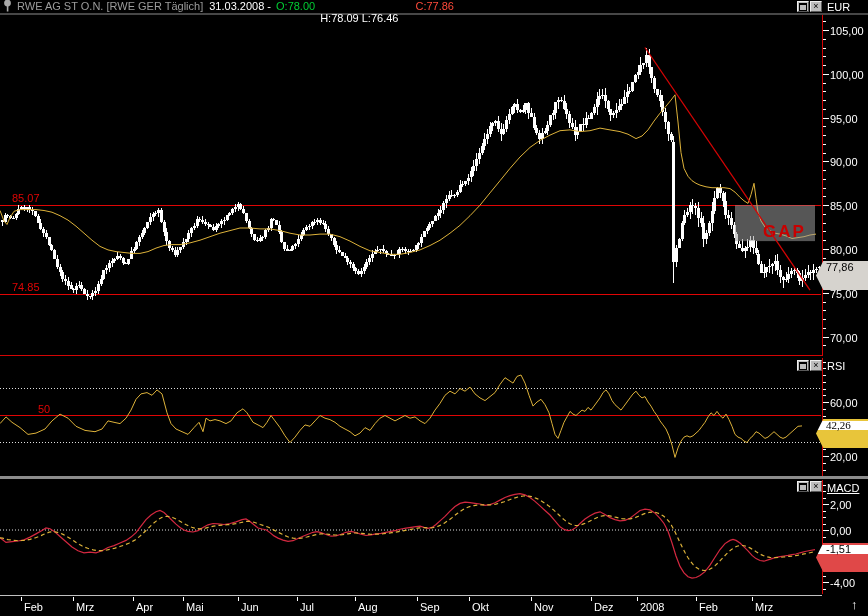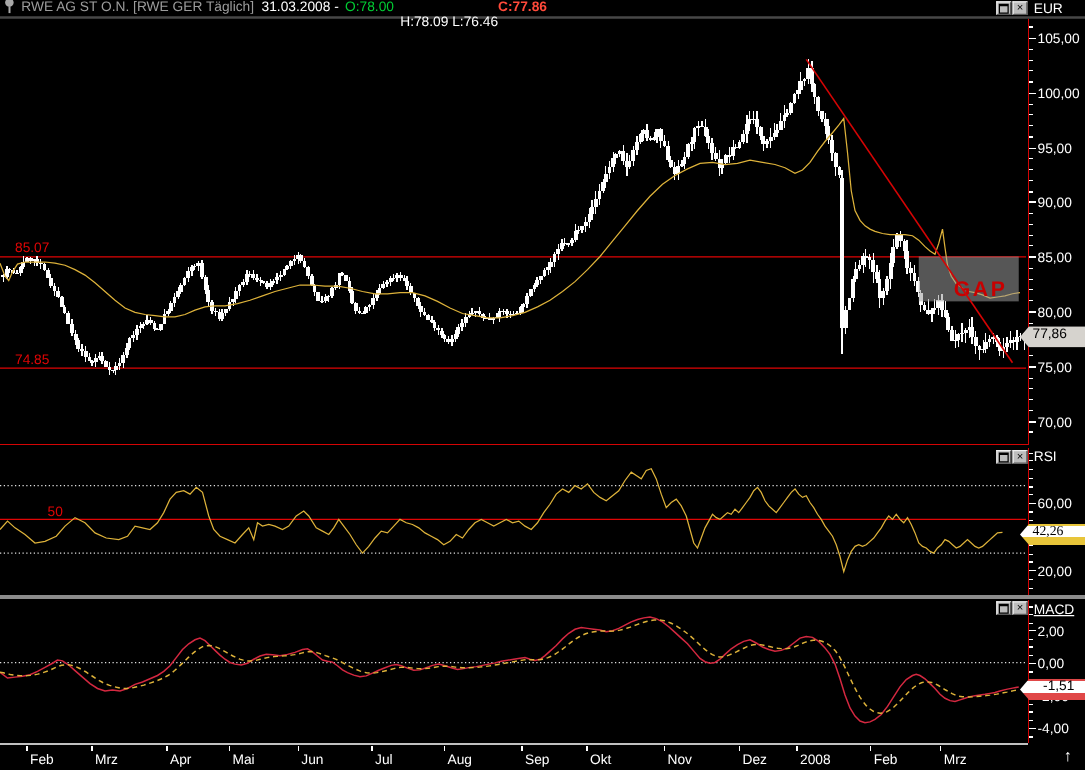--- a/index.html
+++ b/index.html
@@ -7,37 +7,37 @@
        font-family:"Liberation Sans",sans-serif;}
   #chart-svg{position:absolute;left:0;top:0;z-index:1;}
   #titlebar{position:absolute;left:0;top:0;width:868px;height:13px;background:#000;
             border-bottom:2px solid #474747;z-index:2;display:flex;align-items:center;
             font-size:11px;line-height:13px;white-space:nowrap;}
   #titlebar .pin{display:inline-block;margin:0 4px 0 2px;}
   .t-title{color:#9c9c9c;}
   .t-date{color:#fff;margin-left:6px;}
   .t-open{color:#00cc33;margin-left:5px;}
   .t-hl{color:#fff;margin-left:5px;margin-top:24px;}
-  .t-close{color:#ff4a3a;margin-left:0;font-weight:bold;}
+  .t-close{color:#ff4a3a;margin-left:17px;}
   .win-btns{position:absolute;left:797px;display:flex;z-index:3;}
   .btns-main{top:1px;} .btns-rsi{top:360px;} .btns-macd{top:481px;}
   .wbtn{width:12px;height:11px;background:#bdbdbd;border:1px solid;
         border-color:#efefef #5a5a5a #5a5a5a #efefef;box-sizing:border-box;
         display:flex;align-items:center;justify-content:center;
         font-size:9px;line-height:9px;color:#000;cursor:default;}
   .wbtn + .wbtn{margin-left:1px;}
   .maxglyph{width:6px;height:5px;border:1px solid #000;border-top-width:2px;}
   .axname{position:absolute;left:827px;color:#fff;font-size:11px;z-index:3;}
   .axname-main{top:1px;} .axname-rsi{top:360px;} .axname-macd{top:482px;text-decoration:underline;}
-  .badge{position:absolute;left:816px;width:52px;height:17px;z-index:3;color:#000;
+  .badge{position:absolute;left:816px;width:52px;height:29px;z-index:3;color:#000;
          font-size:11px;line-height:13px;padding-left:10px;box-sizing:border-box;
          clip-path:polygon(0 50%,14% 0,100% 0,100% 100%,14% 100%);}
   .badge-main{background:#d6d3ce;}
   .badge-rsi{background:linear-gradient(180deg,#e8c53a 0,#e8c53a 2px,#fff 2px,#fff 11px,#e8c53a 11px,#e8c53a 13px);}
-  .badge-macd{background:linear-gradient(180deg,#e04848 0,#e04848 2px,#fff 2px,#fff 11px,#e04848 11px,#e04848 13px);text-align:center;}
+  .badge-macd{background:linear-gradient(180deg,#e04848 0,#e04848 2px,#fff 2px,#fff 11px,#e04848 11px,#e04848 13px);}
   #scroll-up{position:absolute;left:851px;top:597px;color:#fff;font-size:13px;z-index:3;cursor:default;}
   svg text{font-family:"Liberation Sans",sans-serif;}
 </style>
 </head>
 <body>
 
 <div id="app">
   <svg id="chart-svg" width="868" height="616" viewBox="0 0 868 616">
       <defs>
         <clipPath id="cMain">

